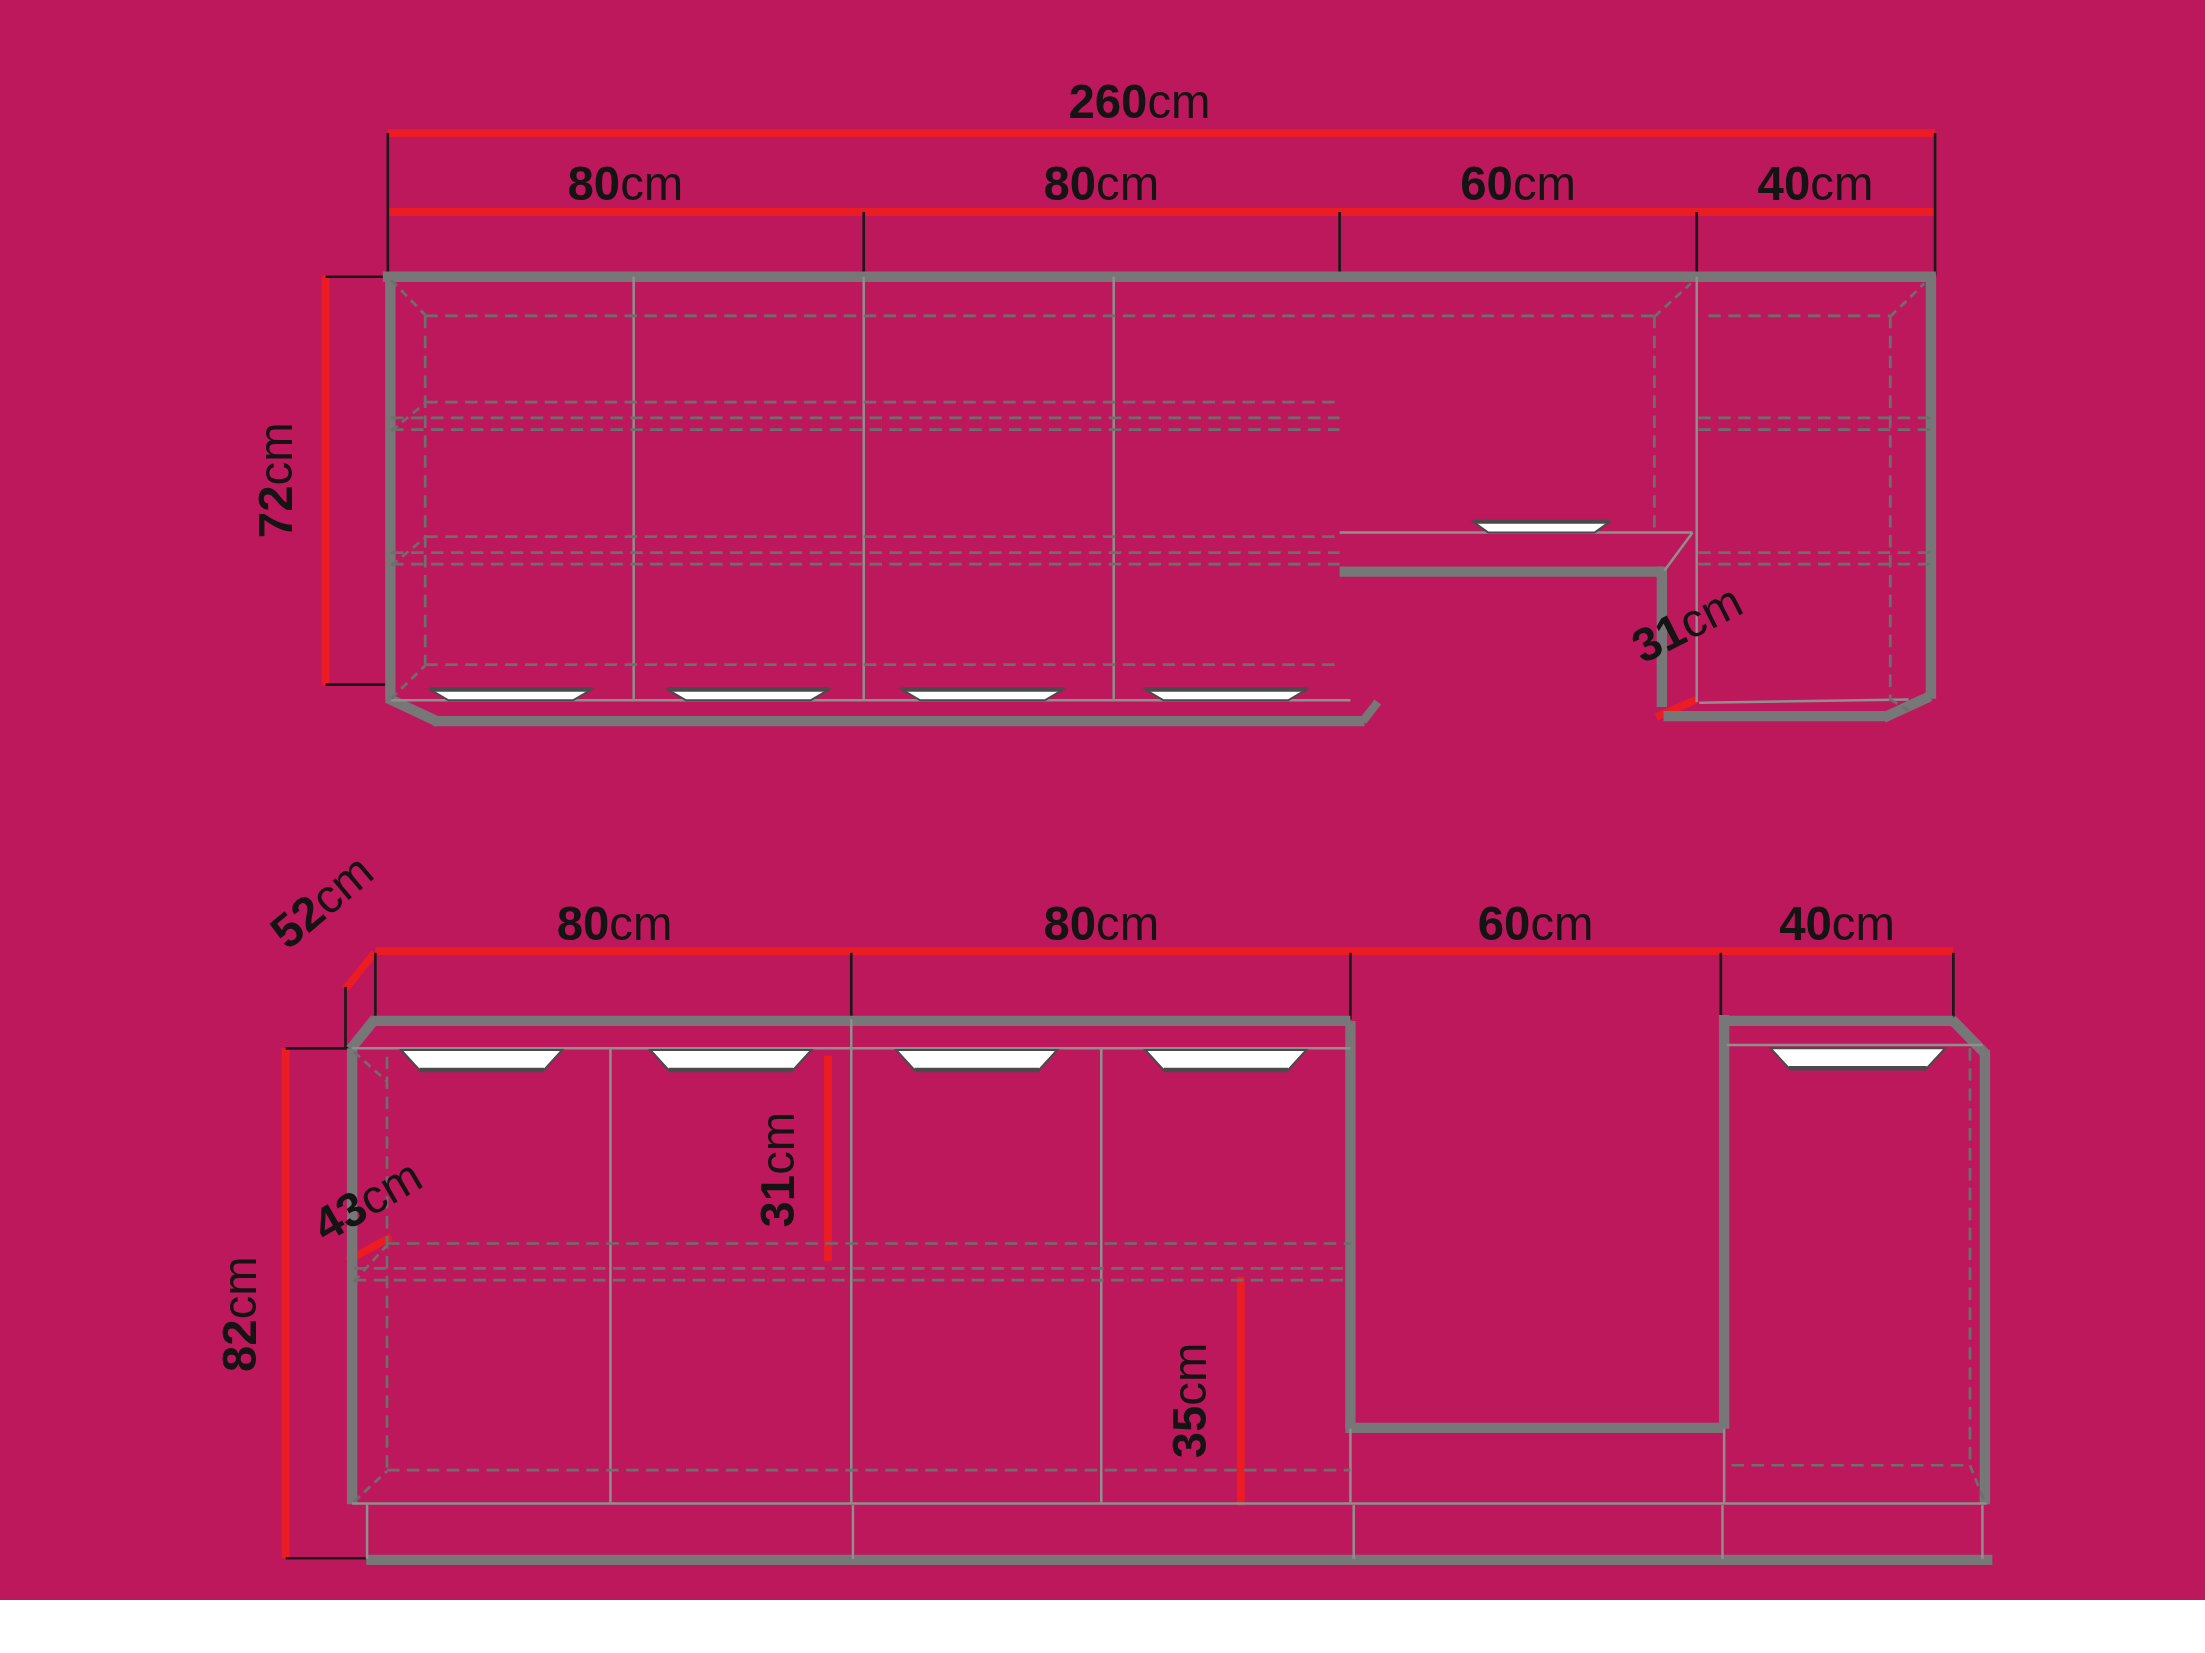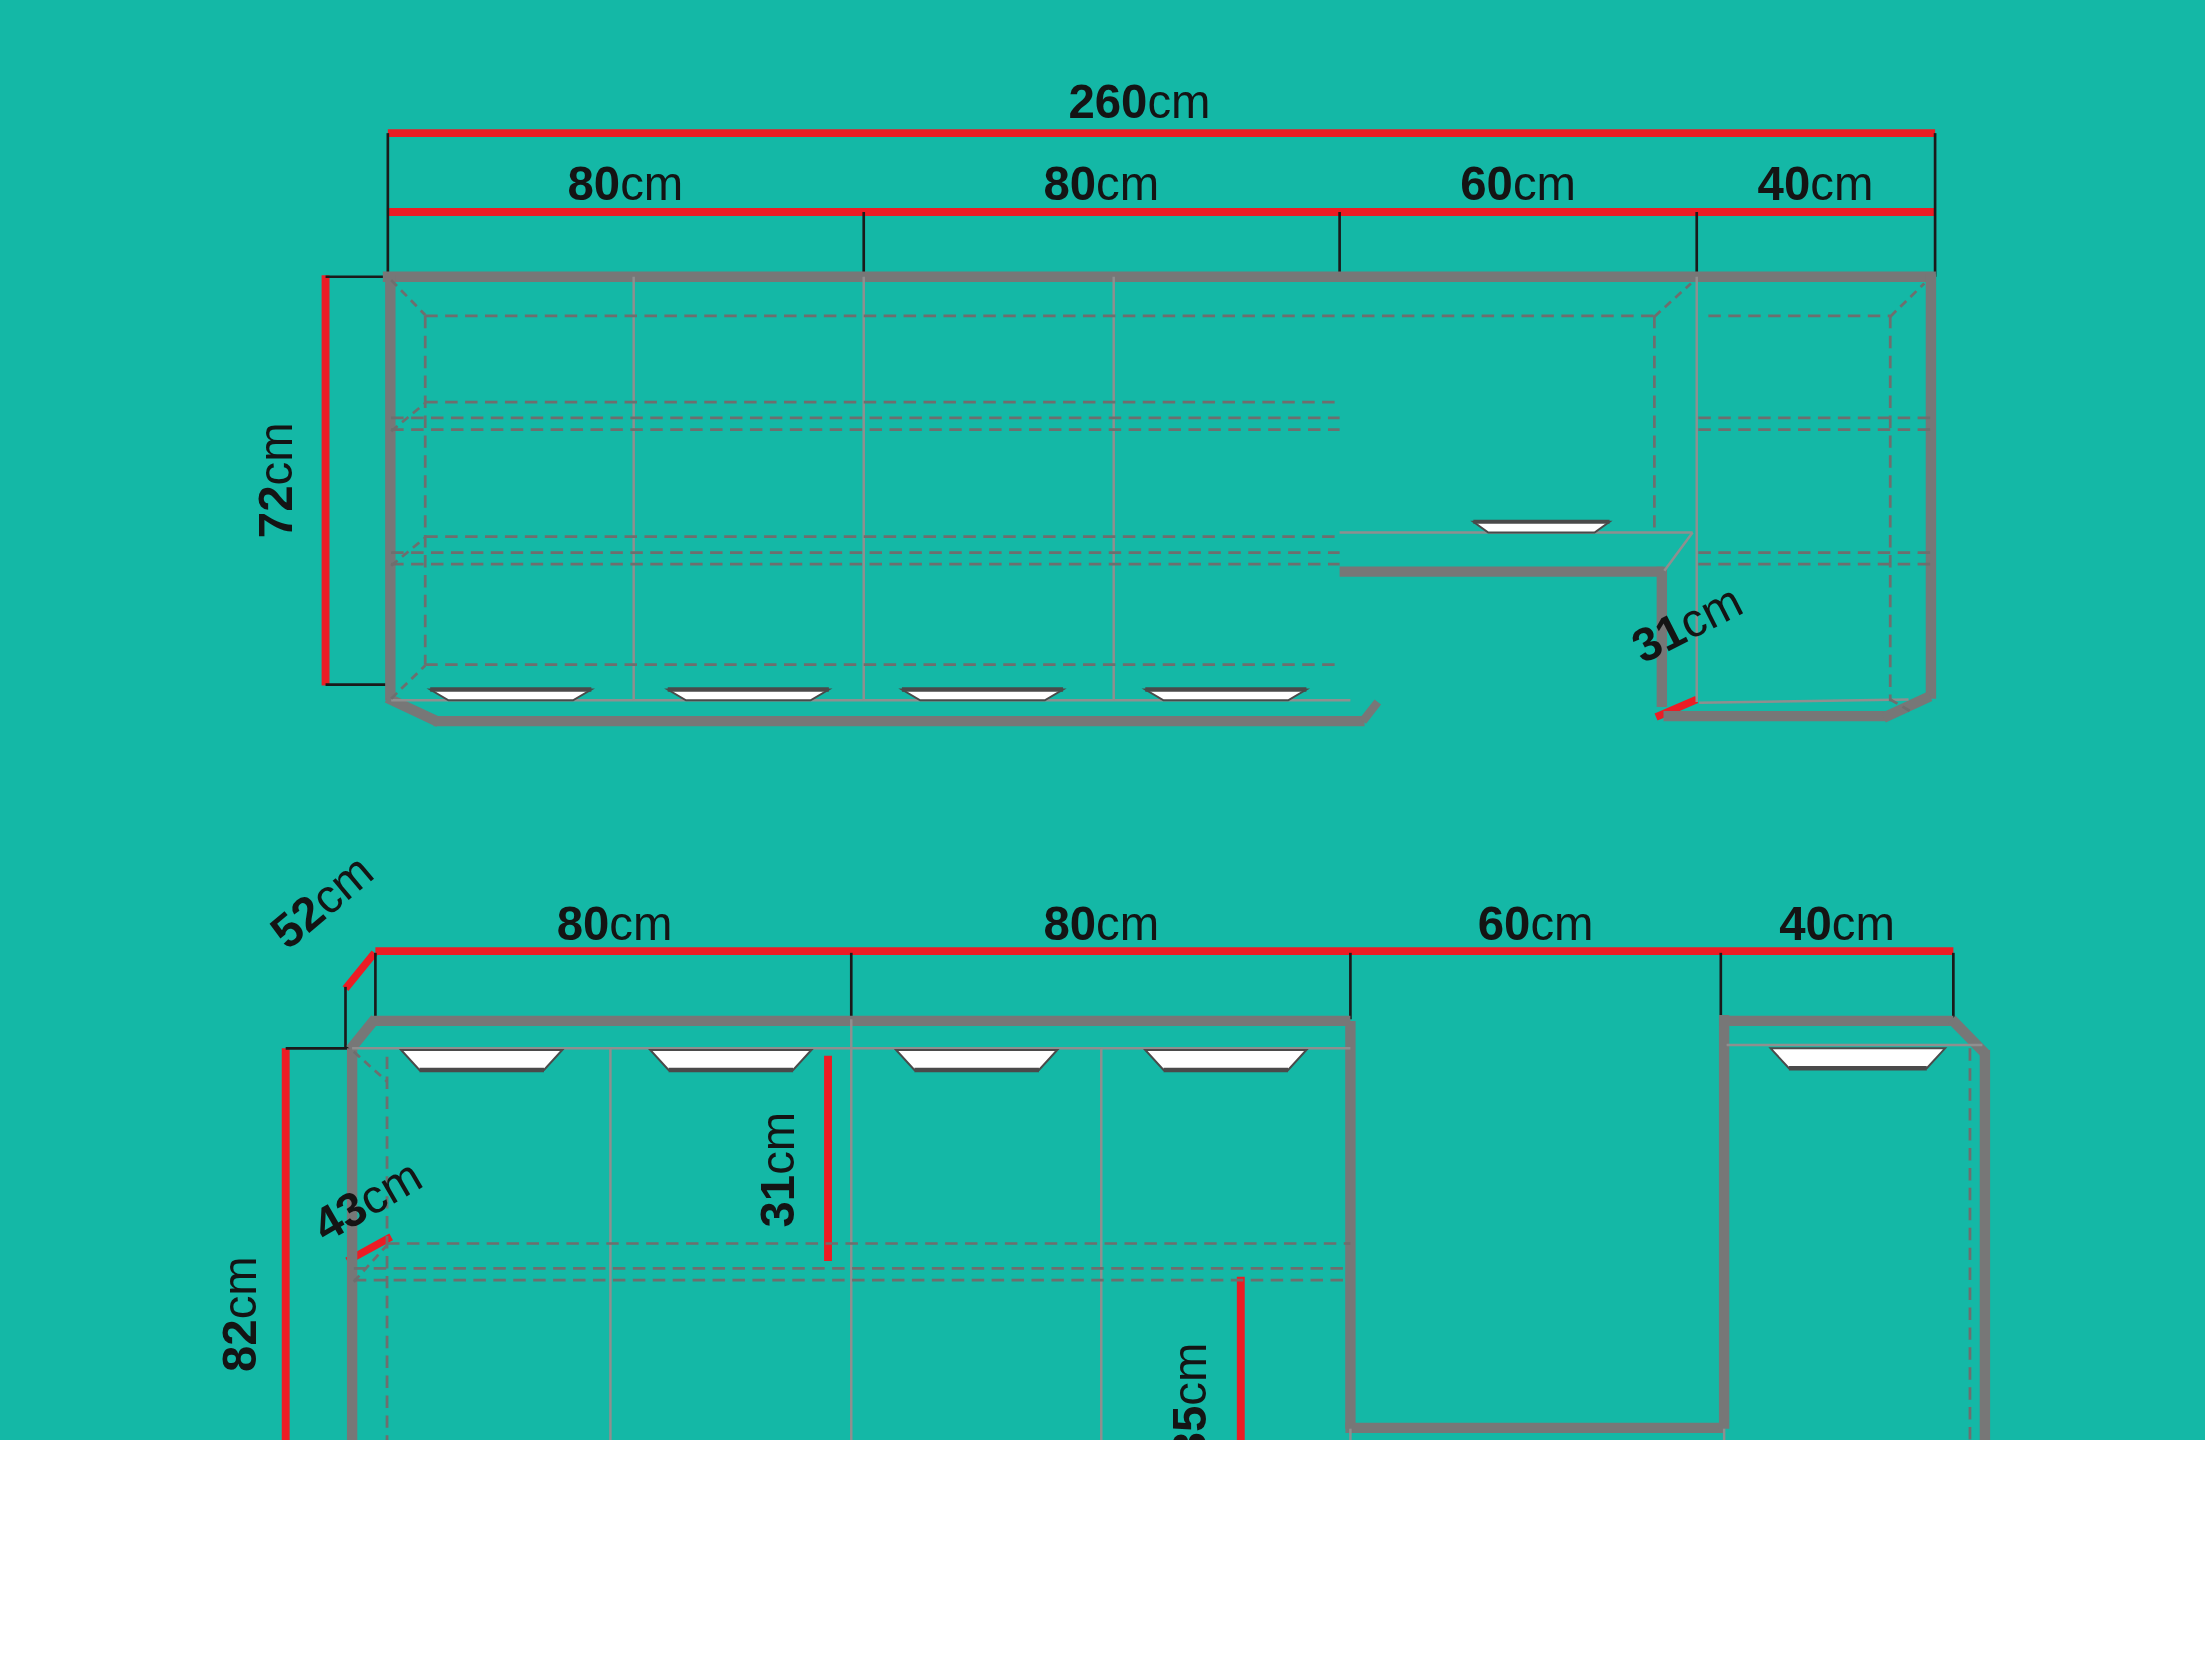--- a/index.html
+++ b/index.html
@@ -1,16 +1,16 @@
 <!DOCTYPE html>
 <html style="font-size:13.3px"><head>
 <meta charset="utf-8">
 <style>
   html,body{margin:0;padding:0;background:#ffffff;}
-  .canvas{position:relative;width:2205px;height:1440px;background:#14b8a6;overflow:hidden;}
+  .canvas{position:relative;width:2205px;height:1600px;background:#be185d;overflow:hidden;}
   svg text{font-family:"Liberation Sans",sans-serif;font-size:57px;fill:#141414;}
   svg .num{font-weight:700;}
   svg .unit{font-weight:400;}
 </style>
 </head>
 <body>
 
 <div class="canvas">
 <svg width="2205" height="1654" viewBox="0 0 2655 1991" xmlns="http://www.w3.org/2000/svg">
 

